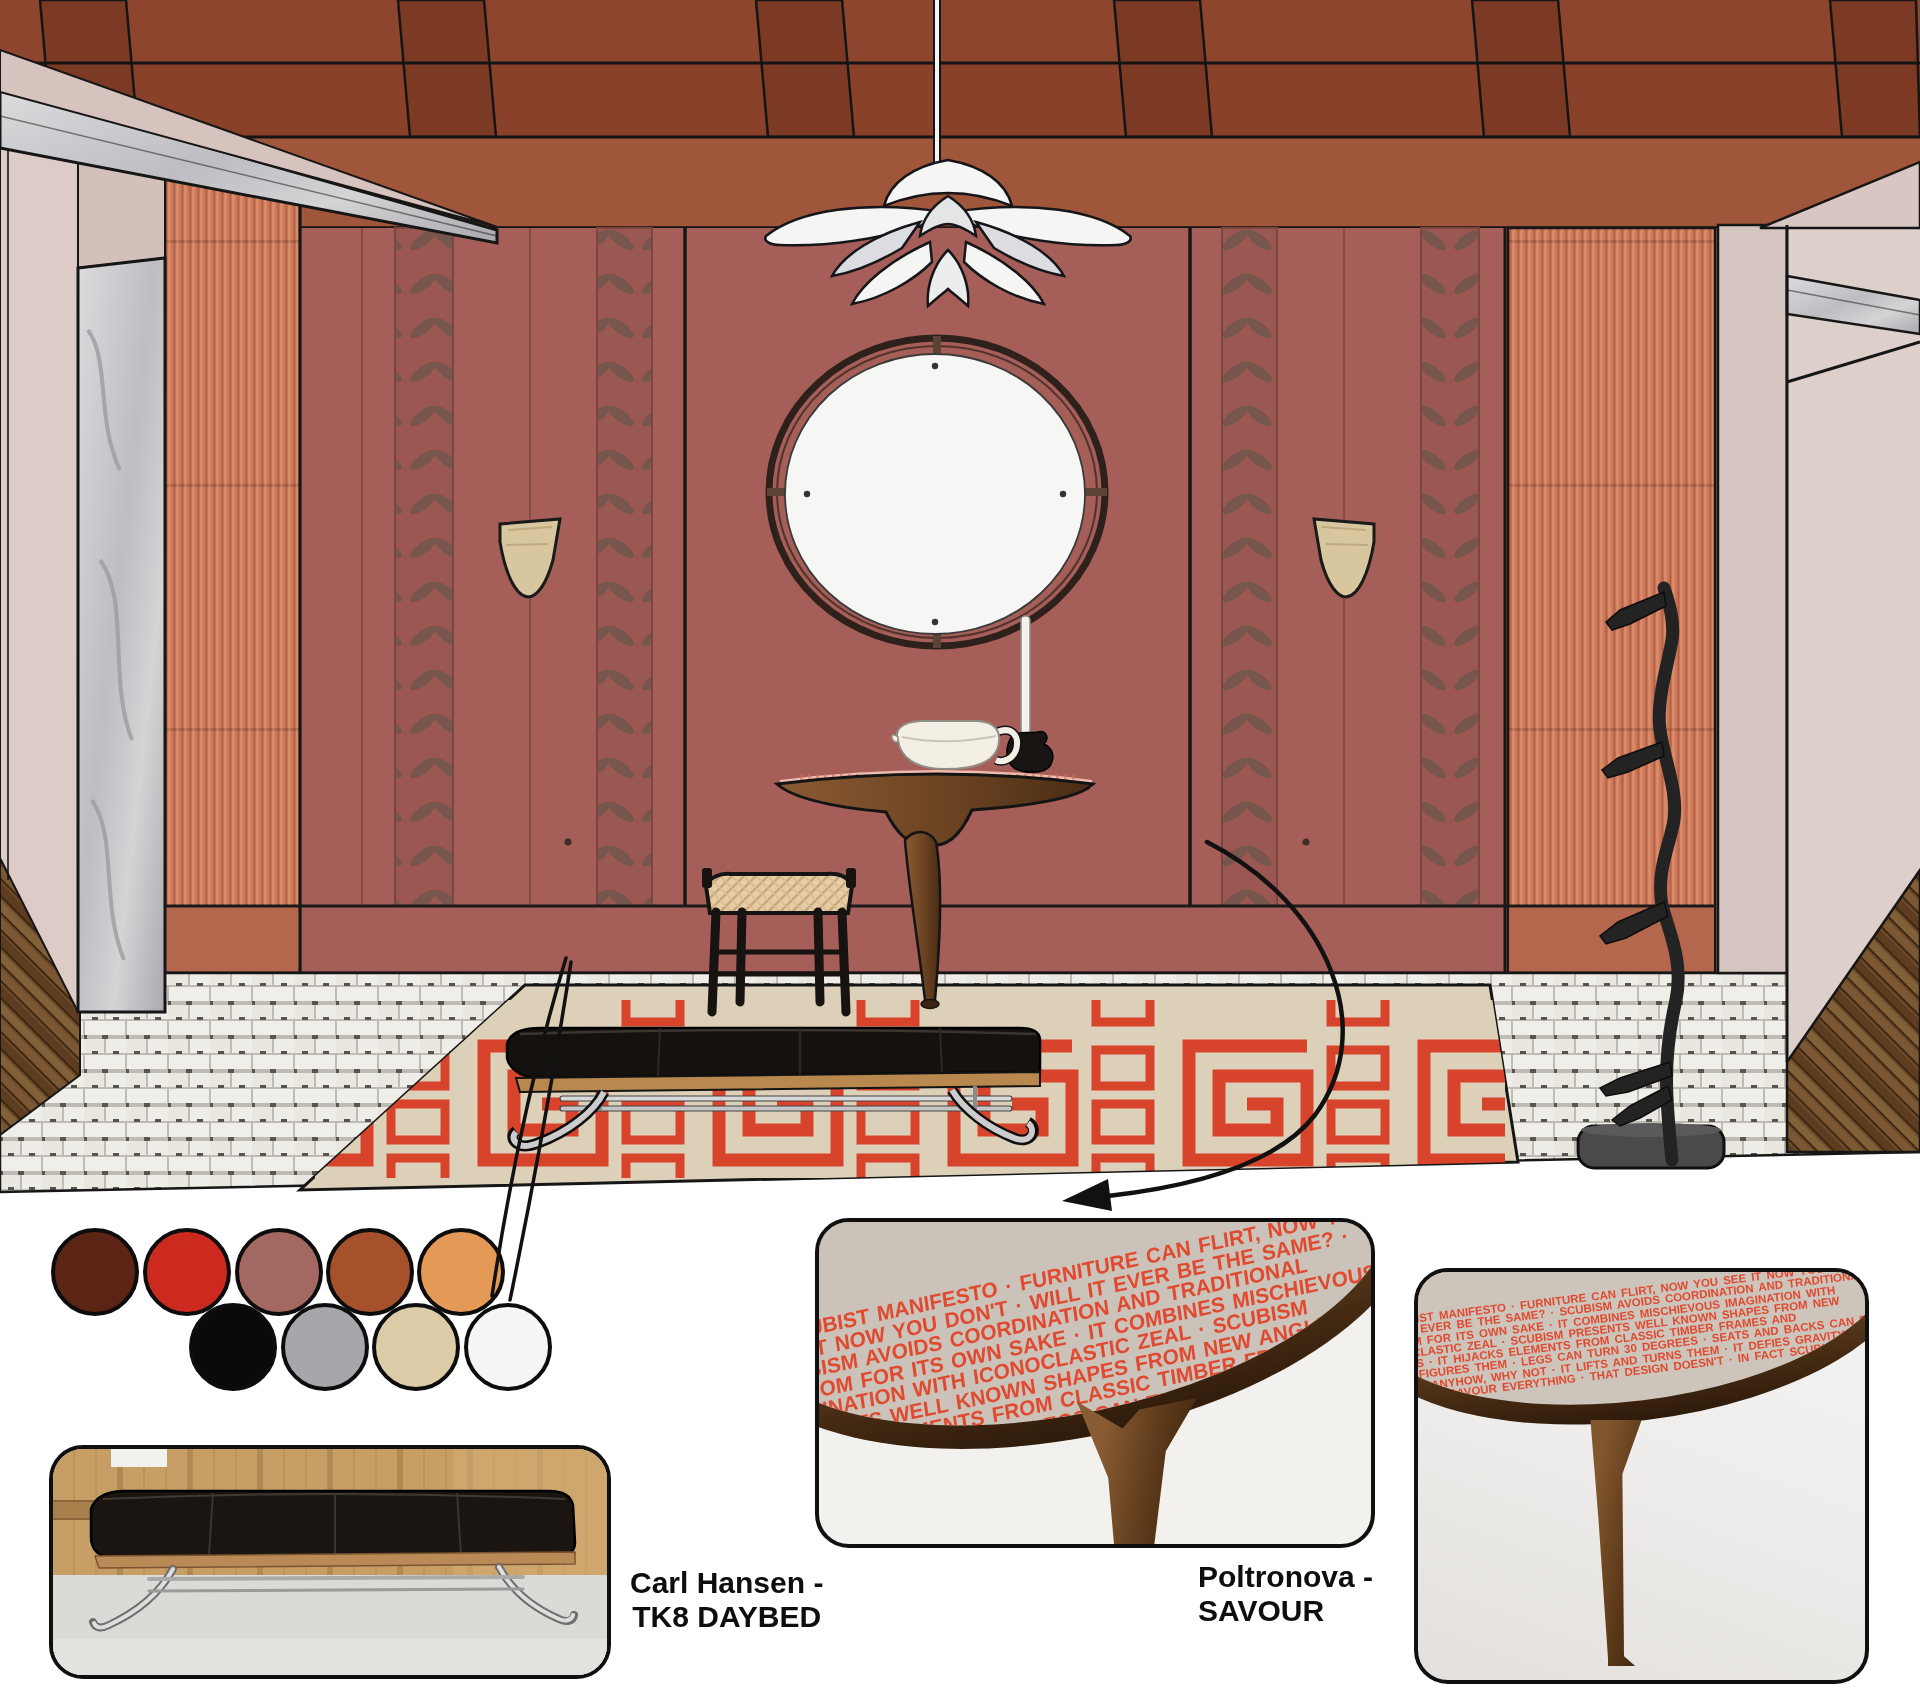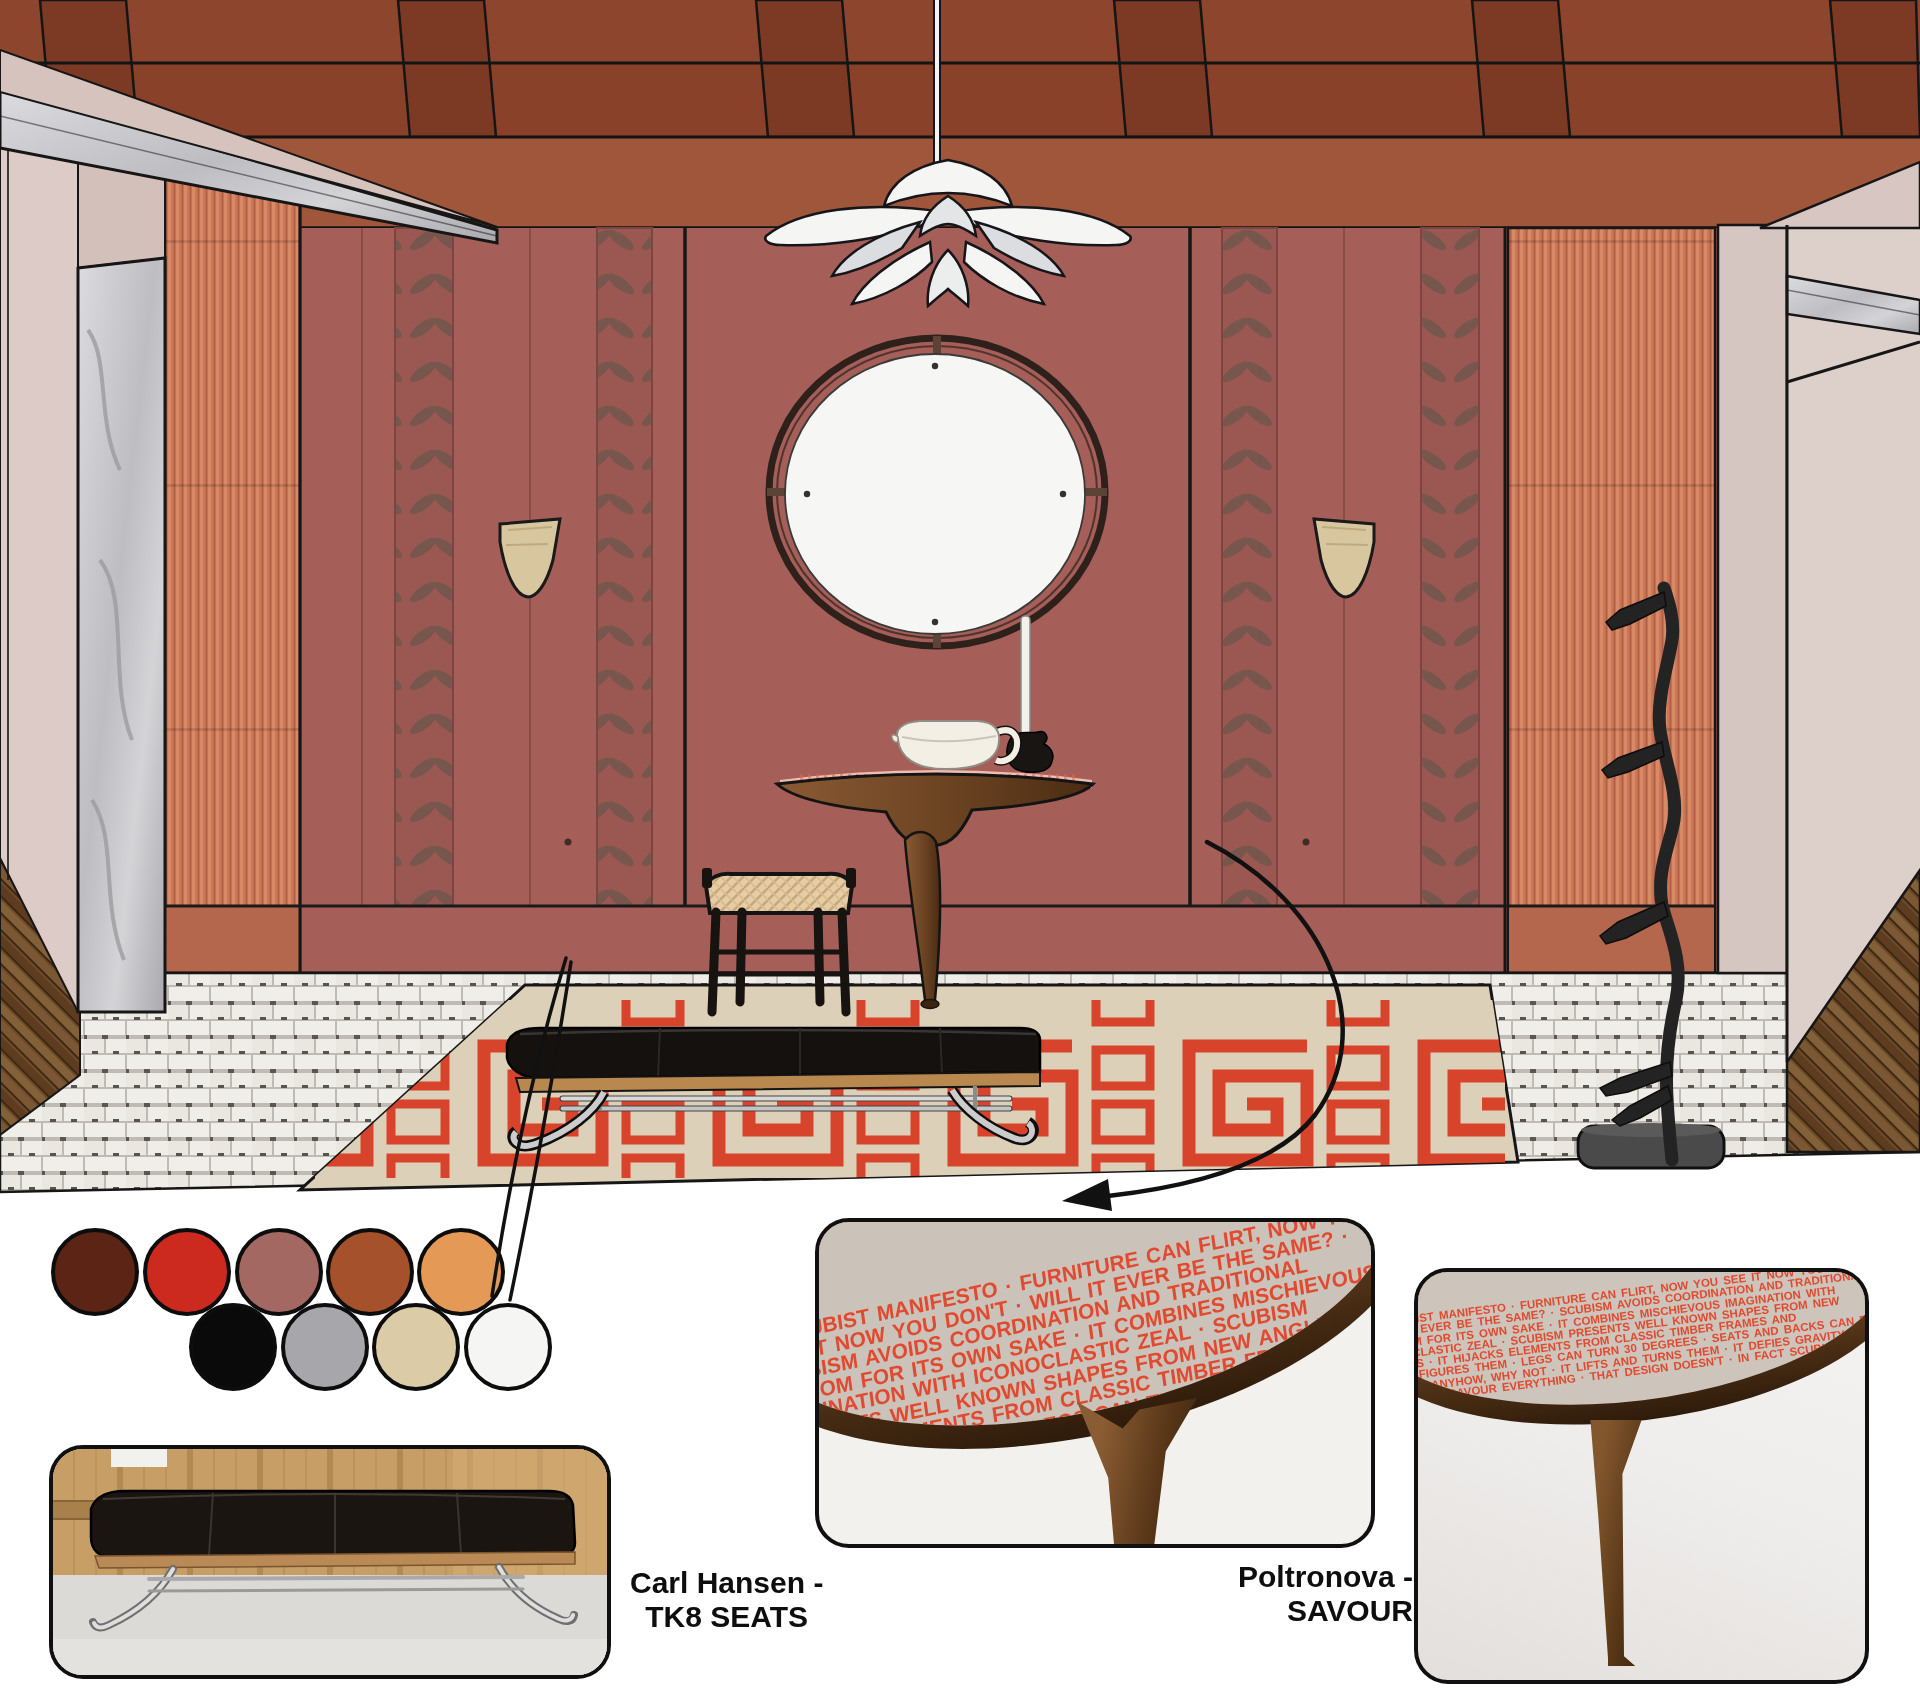--- a/index.html
+++ b/index.html
@@ -36,21 +36,21 @@
           background:linear-gradient(#7c5432 40%,#4a2e14 80%,#2e1b0b);}
   .gf-top{position:absolute;left:14px;top:-94px;width:530px;height:228px;border-radius:50%;
           background:#cdc5bb;overflow:hidden;}
   .gf-top .manifesto{left:4px;top:114px;width:520px;height:110px;font-size:11.5px;overflow:hidden;}
   .gf-leg{position:absolute;left:158px;top:148px;width:80px;height:246px;
           background:linear-gradient(100deg,#83572e 25%,#553515 65%,#33200a);
           clip-path:polygon(18% 0%,82% 0%,58% 22%,60% 96%,74% 100%,40% 100%,40% 97%,28% 40%);}
   
   .caption{position:absolute;font-weight:bold;color:#0e0e0e;font-size:30px;line-height:1.14;}
   #label-daybed{left:630px;top:1566px;text-align:center;}
-  #label-console{left:1198px;top:1560px;width:215px;text-align:right;}
+  #label-console{left:1198px;top:1560px;width:215px;text-align:left;}
   #arrows{position:absolute;left:0;top:0;z-index:60;pointer-events:none;}
 </style>
 </head>
 <body>
 
 <div id="room-wrap">
 <svg width="1920" height="1200" viewBox="0 0 1920 1200">
   <defs>
     <linearGradient id="gmarble" x1="0" y1="0" x2="1" y2="1">
       <stop offset="0" stop-color="#dcdcdf"></stop>
@@ -368,21 +368,21 @@
     <div class="gf-rimback"></div>
     <div class="gf-top">
       <div class="manifesto">A SCUBIST MANIFESTO · FURNITURE CAN FLIRT, NOW YOU SEE IT NOW YOU DON'T · WILL IT EVER BE THE SAME? · SCUBISM AVOIDS COORDINATION AND TRADITIONAL WISDOM FOR ITS OWN SAKE · IT COMBINES MISCHIEVOUS IMAGINATION WITH ICONOCLASTIC ZEAL · SCUBISM PRESENTS WELL KNOWN SHAPES FROM NEW ANGLES · IT HIJACKS ELEMENTS FROM CLASSIC TIMBER FRAMES AND RECONFIGURES THEM · LEGS CAN TURN 30 DEGREES · SEATS AND BACKS CAN BE TURNED ANYHOW, WHY NOT · IT LIFTS AND TURNS THEM · IT DEFIES GRAVITY · IT'LL MAKE YOU SAVOUR EVERYTHING · THAT DESIGN DOESN'T · IN FACT SCUBISM IS A RELIGION</div>
     </div>
   </div>
   <div class="gf-leg"></div>
 </div>
 
 <div class="caption" id="label-daybed">
   <div>Carl Hansen -</div>
-  <div>TK8  SEATS</div>
+  <div>TK8  DAYBED</div>
 </div>
 <div class="caption" id="label-console">
   <div>Poltronova -</div>
   <div>SAVOUR</div>
 </div>
 
 <svg id="arrows" width="1920" height="1690" viewBox="0 0 1920 1690">
   <g fill="none" stroke="#111" stroke-width="3.5" stroke-linecap="round">
     <path d="M492,1296 Q520,1110 566,958"></path>
     <path d="M510,1300 Q545,1130 571,962"></path>

